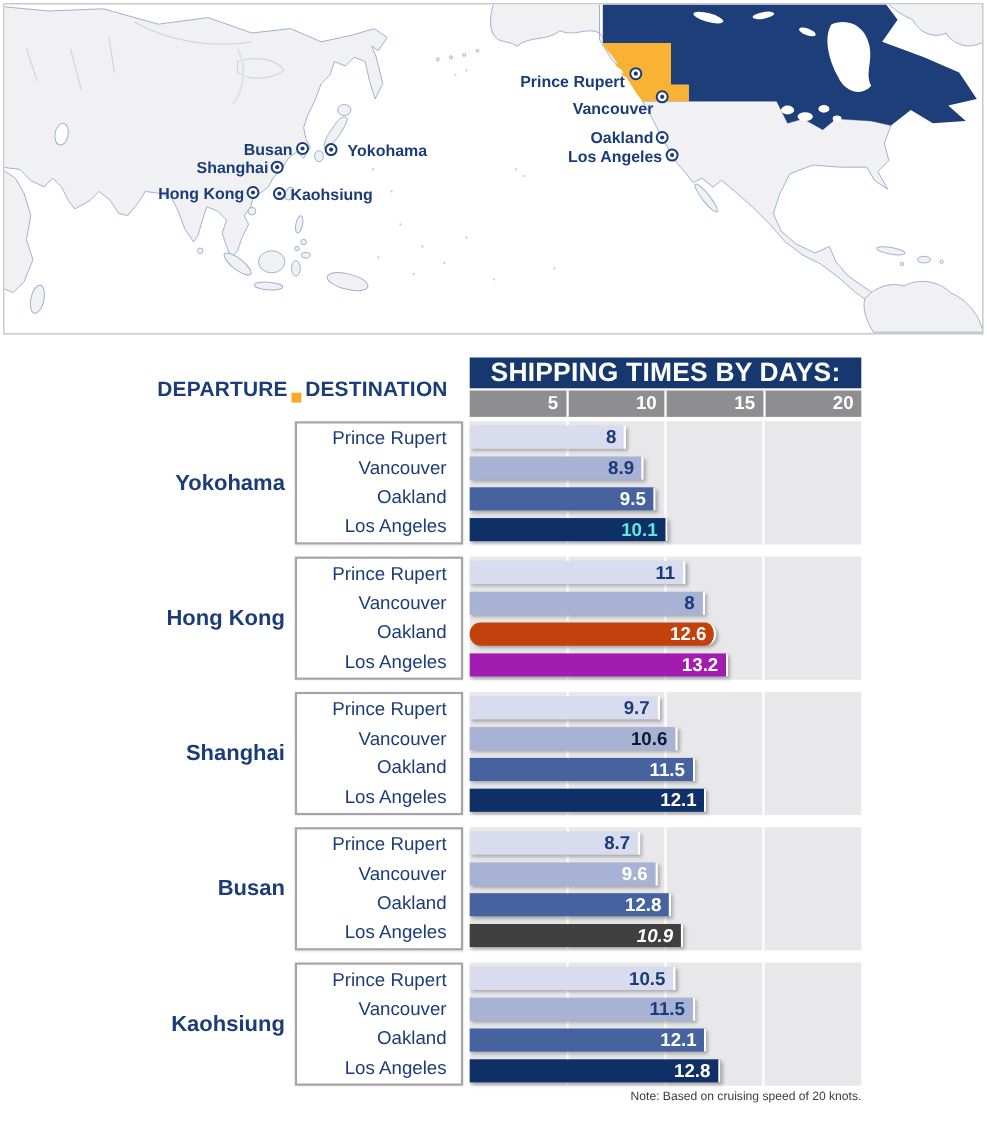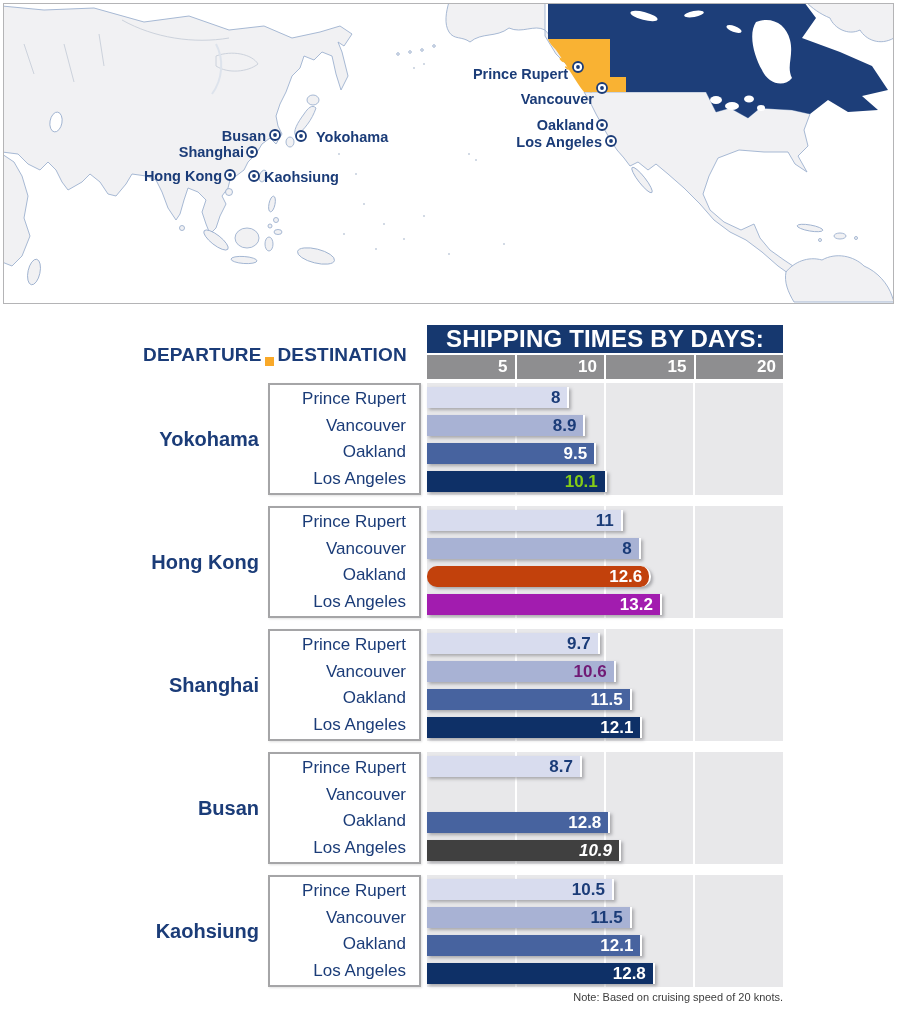--- a/index.html
+++ b/index.html
@@ -245,21 +245,21 @@
         <div class="bar" style="top: 3.5px; width: 40%; background: rgb(216, 220, 238);">
           <span class="bar-value" style="color: rgb(27, 60, 120);">8</span>
         </div>
         <div class="bar" style="top: 31.5px; width: 44.5%; background: rgb(168, 178, 212);">
           <span class="bar-value" style="color: rgb(27, 60, 120);">8.9</span>
         </div>
         <div class="bar" style="top: 59.5px; width: 47.5%; background: rgb(71, 99, 159);">
           <span class="bar-value" style="color: rgb(255, 255, 255);">9.5</span>
         </div>
         <div class="bar" style="top: 87.5px; width: 50.5%; background: rgb(14, 48, 103);">
-          <span class="bar-value" style="color: #84cc16;">10.1</span>
+          <span class="bar-value" style="color: #5eead4;">10.1</span>
         </div>
       </div>
     </div>
     <div class="group" style="top: 506px;">
       <div class="dep-label">Hong Kong</div>
       <div class="dest-box">
         <div class="dest-row">Prince Rupert</div>
         <div class="dest-row">Vancouver</div>
         <div class="dest-row">Oakland</div>
         <div class="dest-row">Los Angeles</div>
@@ -291,21 +291,21 @@
         <div class="dest-row">Los Angeles</div>
       </div>
       <div class="band">
         <div class="gridline" style="left: calc(25% - 1px);"></div>
         <div class="gridline" style="left: calc(50% - 1px);"></div>
         <div class="gridline" style="left: calc(75% - 1px);"></div>
         <div class="bar" style="top: 3.5px; width: 48.5%; background: rgb(216, 220, 238);">
           <span class="bar-value" style="color: rgb(27, 60, 120);">9.7</span>
         </div>
         <div class="bar" style="top: 31.5px; width: 53%; background: rgb(168, 178, 212);">
-          <span class="bar-value" style="color: #701a75;">10.6</span>
+          <span class="bar-value" style="color: #0f172a;">10.6</span>
         </div>
         <div class="bar" style="top: 59.5px; width: 57.5%; background: rgb(71, 99, 159);">
           <span class="bar-value" style="color: rgb(255, 255, 255);">11.5</span>
         </div>
         <div class="bar" style="top: 87.5px; width: 60.5%; background: rgb(14, 48, 103);">
           <span class="bar-value" style="color: rgb(255, 255, 255);">12.1</span>
         </div>
       </div>
     </div>
     <div class="group" style="top: 752px;">
@@ -316,20 +316,23 @@
         <div class="dest-row">Oakland</div>
         <div class="dest-row">Los Angeles</div>
       </div>
       <div class="band">
         <div class="gridline" style="left: calc(25% - 1px);"></div>
         <div class="gridline" style="left: calc(50% - 1px);"></div>
         <div class="gridline" style="left: calc(75% - 1px);"></div>
         <div class="bar" style="top: 3.5px; width: 43.5%; background: rgb(216, 220, 238);">
           <span class="bar-value" style="color: rgb(27, 60, 120); margin-left: 40px;">8.7</span>
         </div>
+        <div class="bar" style="top: 31.5px; width: 48%; background: rgb(168, 178, 212);">
+          <span class="bar-value" style="color: rgb(255, 255, 255);">9.6</span>
+        </div>
         <div class="bar" style="top: 59.5px; width: 51.5%; background: rgb(71, 99, 159);">
           <span class="bar-value" style="color: rgb(255, 255, 255);">12.8</span>
         </div>
         <div class="bar" style="top: 87.5px; width: 54.5%; background: #404040; font-style: italic;">
           <span class="bar-value" style="color: rgb(255, 255, 255);">10.9</span>
         </div>
       </div>
     </div>
     <div class="group" style="top: 875px;">
       <div class="dep-label">Kaohsiung</div>

